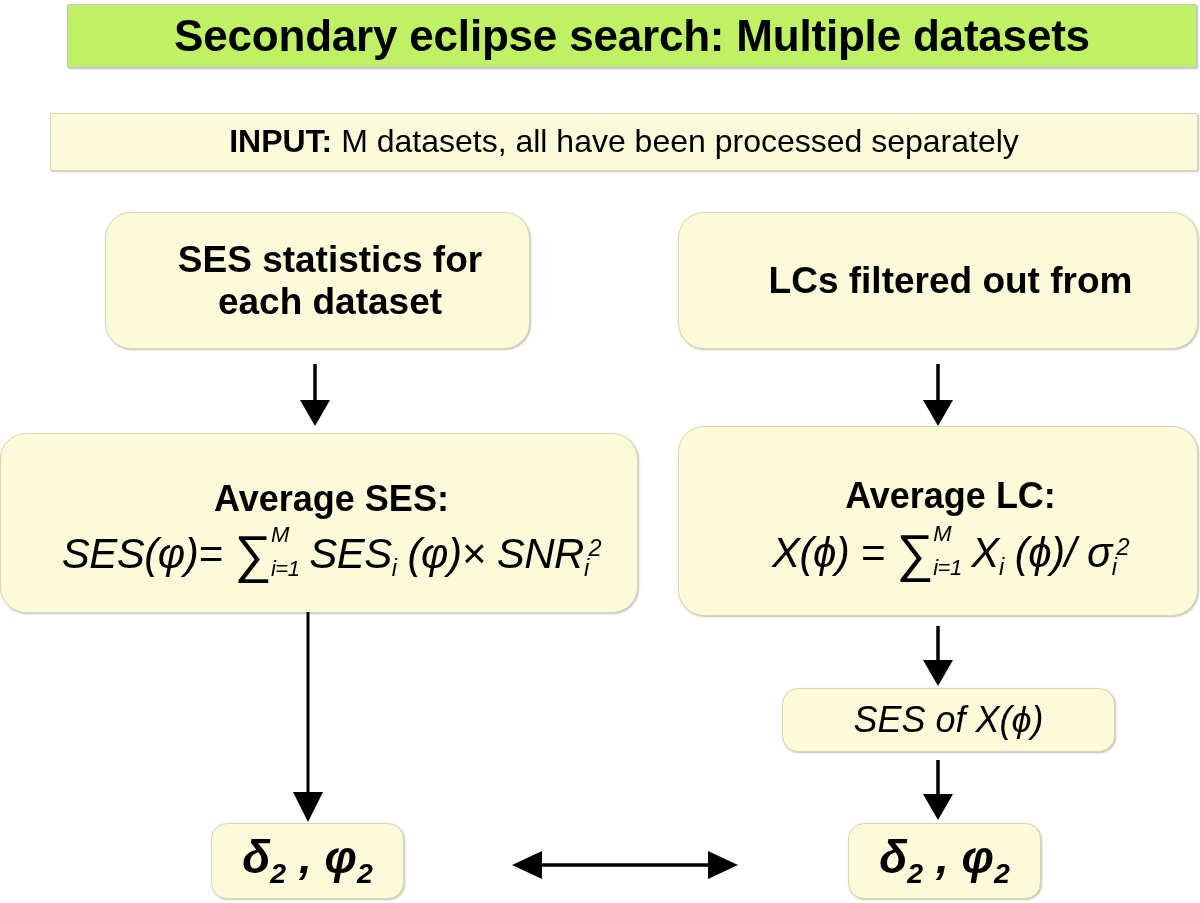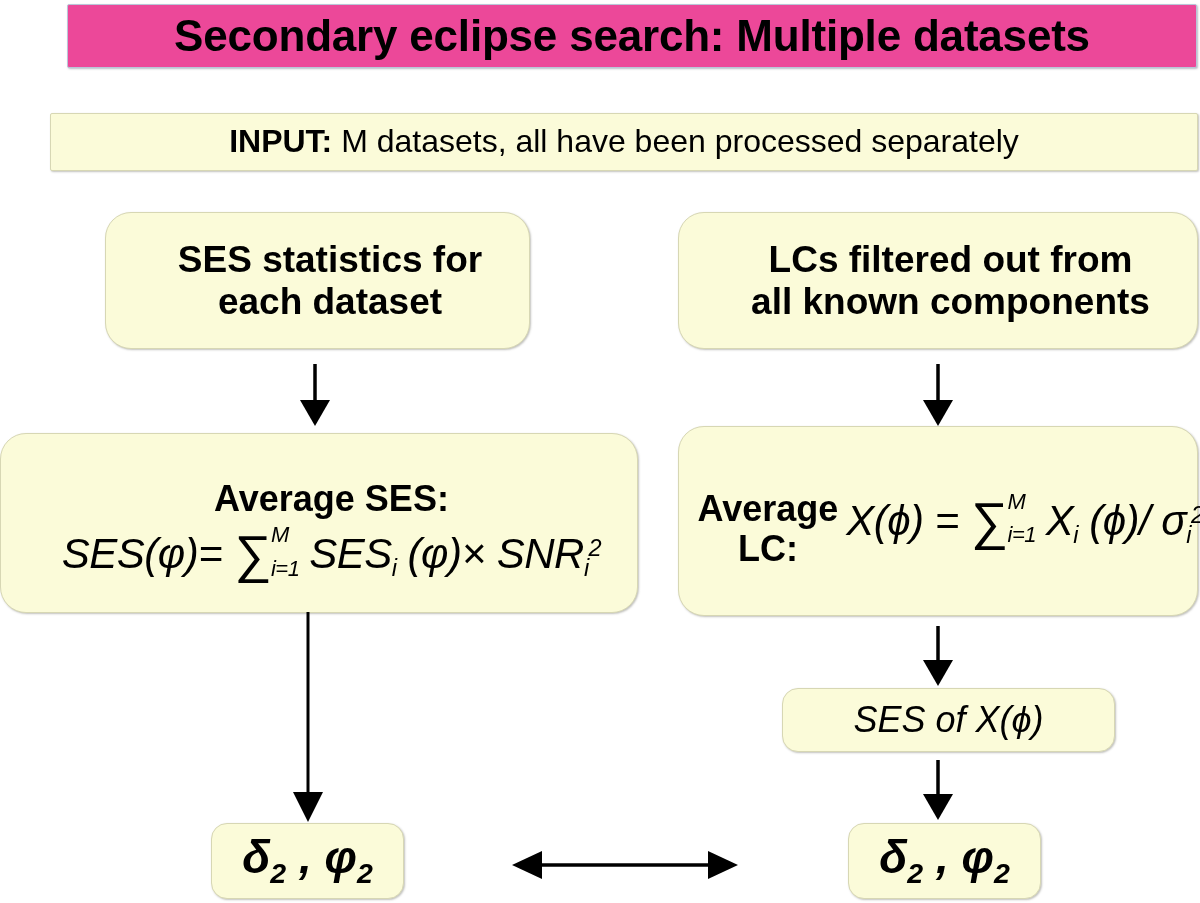--- a/index.html
+++ b/index.html
@@ -29,21 +29,21 @@
     border: 1px solid #c9c9b0;
     box-shadow: 1px 1px 2px rgba(120,120,110,0.45);
     color: #000000;
     line-height: 1.12;
   }
   .box.yellow {
     background: #fbfbd9;
     border-color: #d7d7b4;
   }
   .box.blue {
-    background: #ec4899;
+    background: #bef264;
     border-color: #b9c5d8;
     box-shadow: 1px 1px 2px rgba(120,125,140,0.5);
   }
   .rounded   { border-radius: 26px; padding-left: 25px; }
   .rounded-s { border-radius: 16px; }
   .square    { border-radius: 2px; }
 
   
   #title-box {
     left: 67px; top: 4px; width: 1130px; height: 64px;
@@ -73,21 +73,21 @@
 
   
   #avg-ses-box {
     left: 0px; top: 433px; width: 638px; height: 180px;
     flex-direction: column;
     justify-content: center;
     gap: 6px;
   }
   #avg-lc-box {
     left: 678px; top: 426px; width: 520px; height: 190px;
-    flex-direction: row;
+    flex-direction: column;
     justify-content: center;
     gap: 8px;
   }
   .box-heading {
     font-size: 36px;
     font-weight: bold;
     margin-top: 16px;
   }
   .formula {
     font-size: 42px;
@@ -175,21 +175,20 @@
   <div class="box yellow rounded" id="ses-stats-box">
     <span>
       <span>SES statistics for</span><br>
       <span>each dataset</span>
     </span>
   </div>
 
   <div class="box yellow rounded" id="lc-filtered-box">
     <span>
       <span>LCs filtered out from</span><br>
-      <span>all known components</span>
     </span>
   </div>
 
   <svg class="v-arrow" style="left:291px; top:364px;" width="48" height="62">
     <line x1="24" y1="0" x2="24" y2="38" stroke="#000" stroke-width="3.5"></line>
     <polygon points="9,36 39,36 24,62" fill="#000"></polygon>
   </svg>
 
   <svg class="v-arrow" style="left:914px; top:364px;" width="48" height="62">
     <line x1="24" y1="0" x2="24" y2="38" stroke="#000" stroke-width="3.5"></line>

